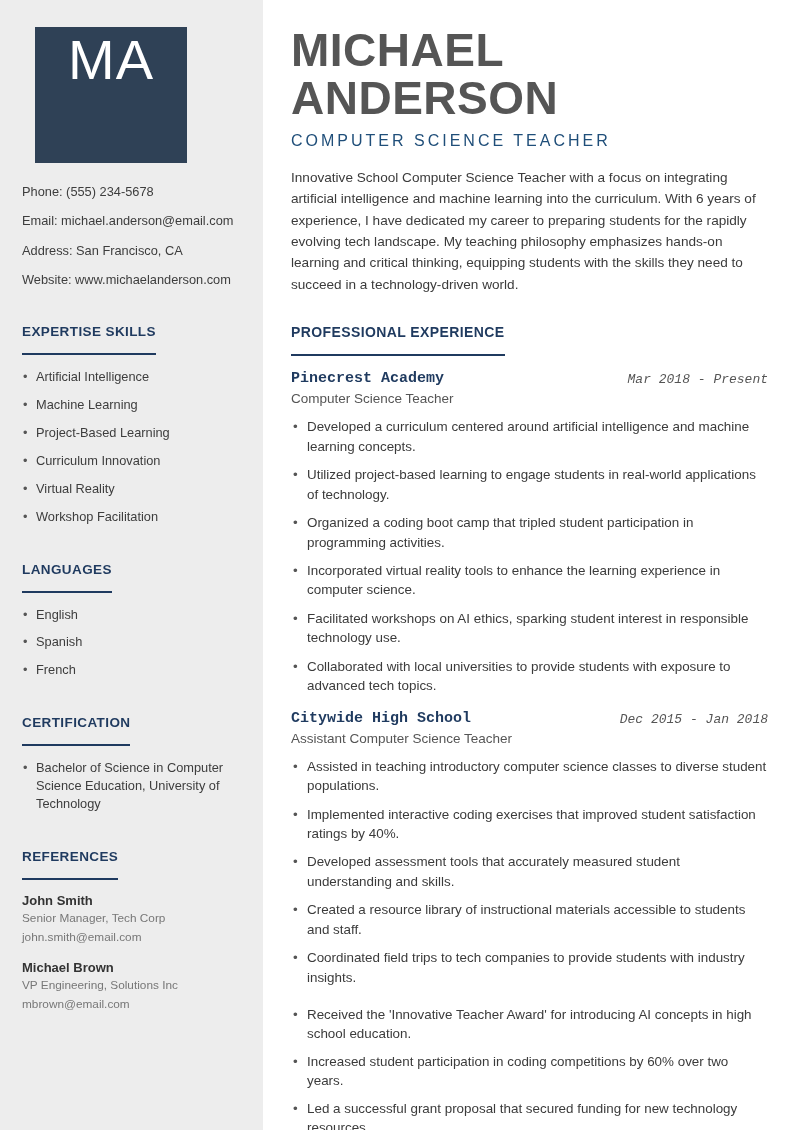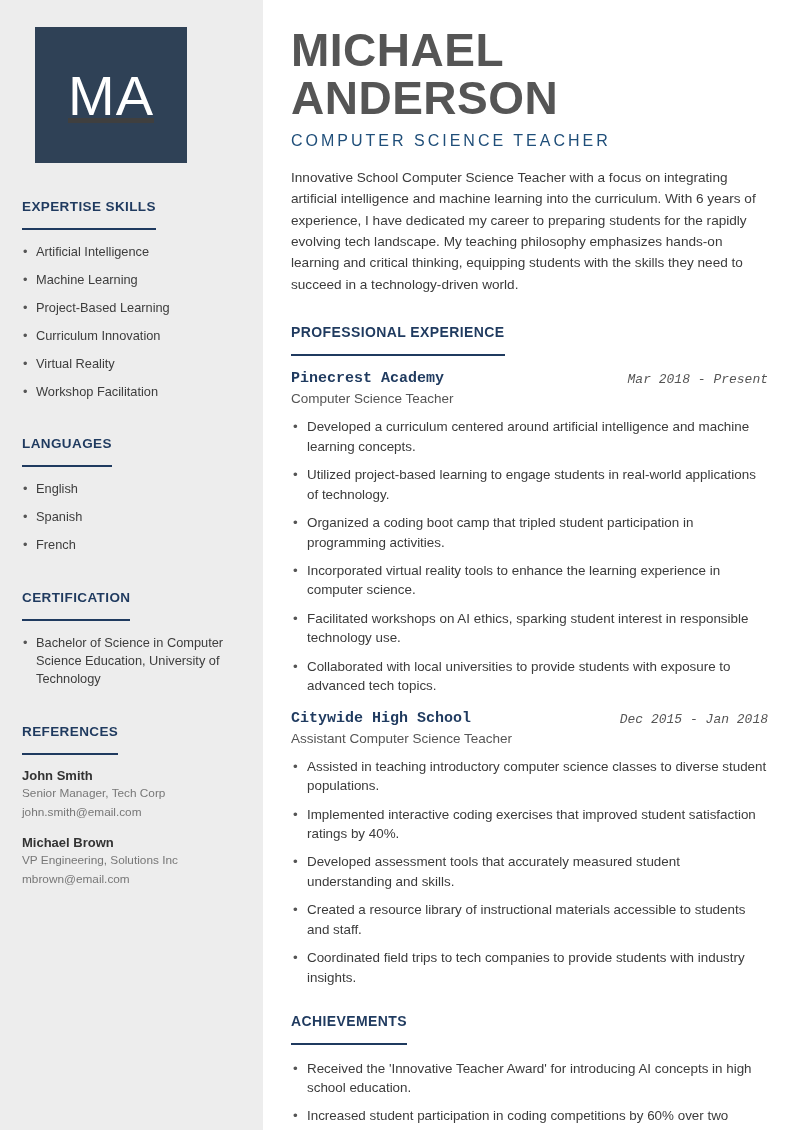--- a/index.html
+++ b/index.html
@@ -22,21 +22,21 @@
 
   
   .sidebar{
     width:263px;min-width:263px;height:100%;
     background:var(--sidebar-bg);
     padding:27px 18px 20px 22px;
   }
   .avatar{
     width:152px;height:136px;margin-left:13px;
     background:var(--avatar-bg);
-    display:flex;align-items:center;justify-content:center;text-decoration:underline;
+    display:flex;justify-content:center;
   }
   .avatar span{
     color:#ffffff;font-size:56px;letter-spacing:1px;font-weight:400;
   }
   .contact{margin-top:20px;}
   .contact p{font-size:12.8px;color:#3d3d3d;margin-bottom:12px;line-height:1.35;}
   .side-section{margin-top:28px;}
   .side-title{font-size:13.5px;font-weight:bold;color:var(--accent);letter-spacing:.4px;margin-bottom:13px;}
   .underlined{display:inline-block;border-bottom:2px solid currentColor;padding-bottom:14px;margin-top:8px;}
   .side-list{list-style:none;}
@@ -78,20 +78,26 @@
 </head>
 <body>
 
 <div class="page">
 
   <aside class="sidebar">
     <div class="avatar">
       <span>MA</span>
     </div>
 
+    <div class="contact">
+      <p>Phone: (555) 234-5678</p>
+      <p>Email: michael.anderson@email.com</p>
+      <p>Address: San Francisco, CA</p>
+      <p>Website: www.michaelanderson.com</p>
+    </div>
 
     <section class="side-section">
       <h3 class="side-title"><span class="underlined">EXPERTISE SKILLS</span></h3>
       <ul class="side-list">
         <li>Artificial Intelligence</li>
         <li>Machine Learning</li>
         <li>Project-Based Learning</li>
         <li>Curriculum Innovation</li>
         <li>Virtual Reality</li>
         <li>Workshop Facilitation</li>
@@ -164,21 +170,20 @@
           <li>Assisted in teaching introductory computer science classes to diverse student populations.</li>
           <li>Implemented interactive coding exercises that improved student satisfaction ratings by 40%.</li>
           <li>Developed assessment tools that accurately measured student understanding and skills.</li>
           <li>Created a resource library of instructional materials accessible to students and staff.</li>
           <li>Coordinated field trips to tech companies to provide students with industry insights.</li>
         </ul>
       </div>
     </section>
 
     <section class="ach-section">
-      <h3 class="sec-title"><span class="underlined">ACHIEVEMENTS</span></h3>
       <ul class="bullets ach-list">
         <li>Received the 'Innovative Teacher Award' for introducing AI concepts in high school education.</li>
         <li>Increased student participation in coding competitions by 60% over two years.</li>
         <li>Led a successful grant proposal that secured funding for new technology resources.</li>
       </ul>
     </section>
   </main>
 
 </div>
 

